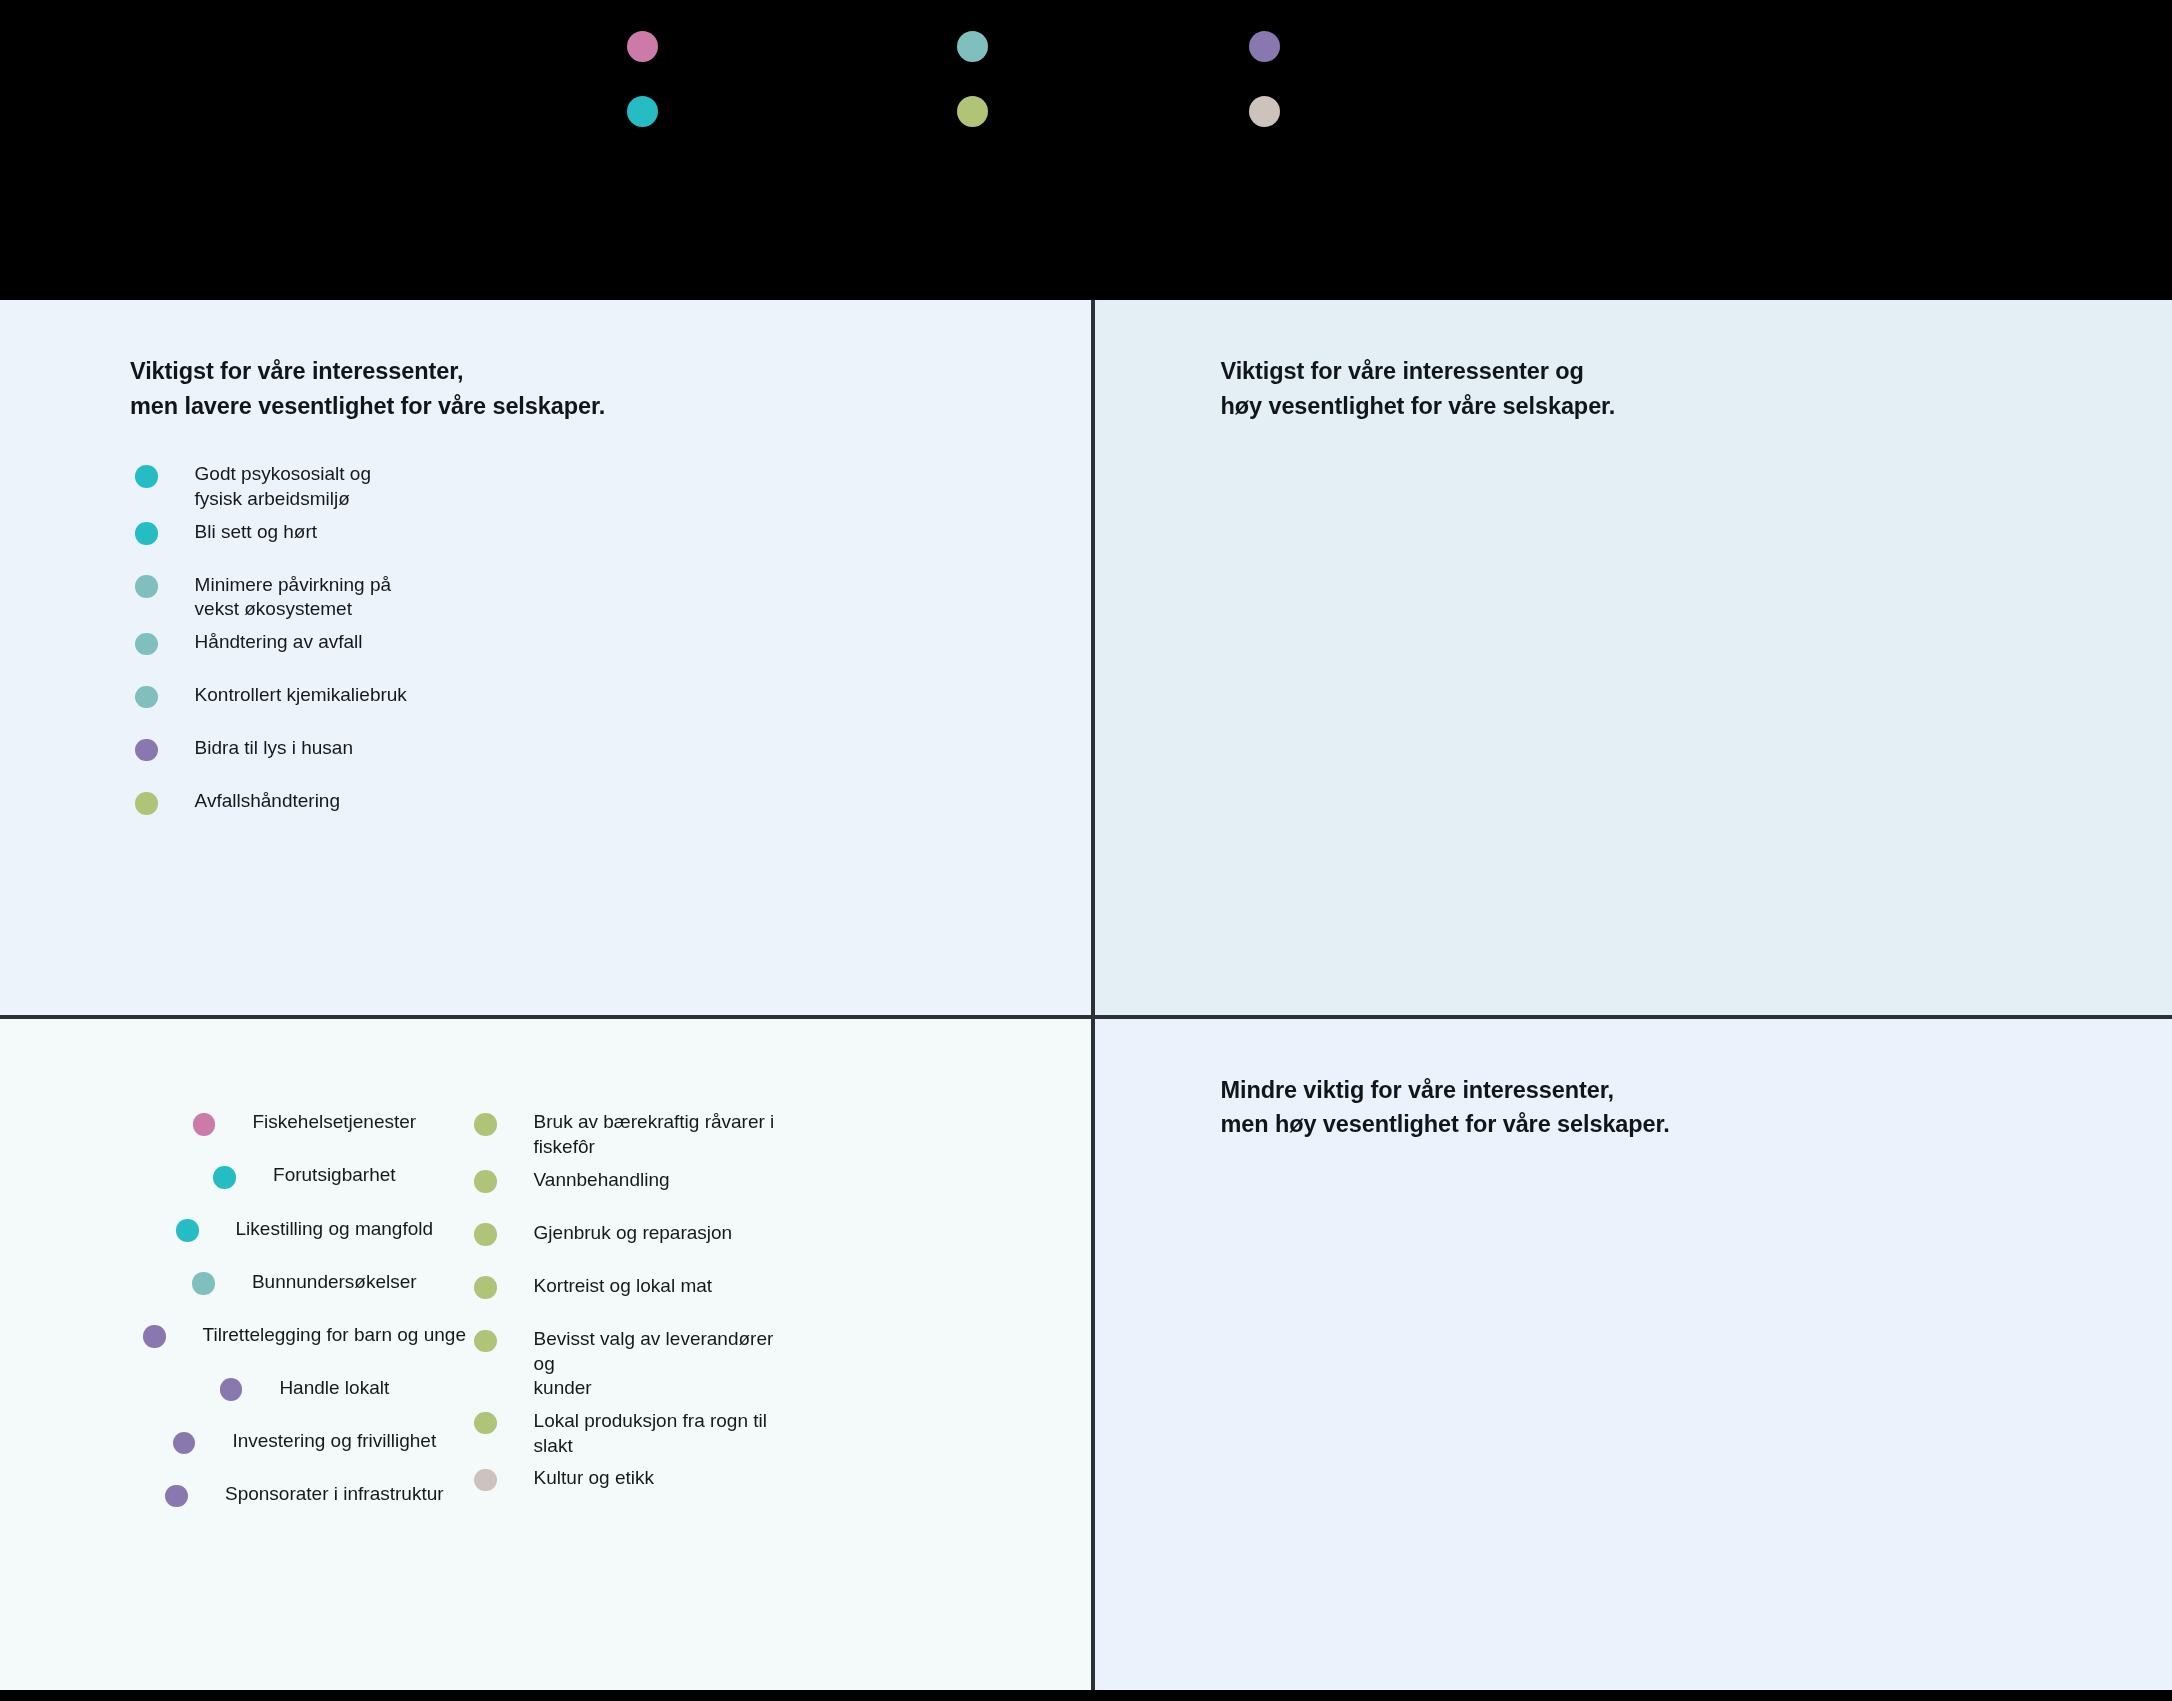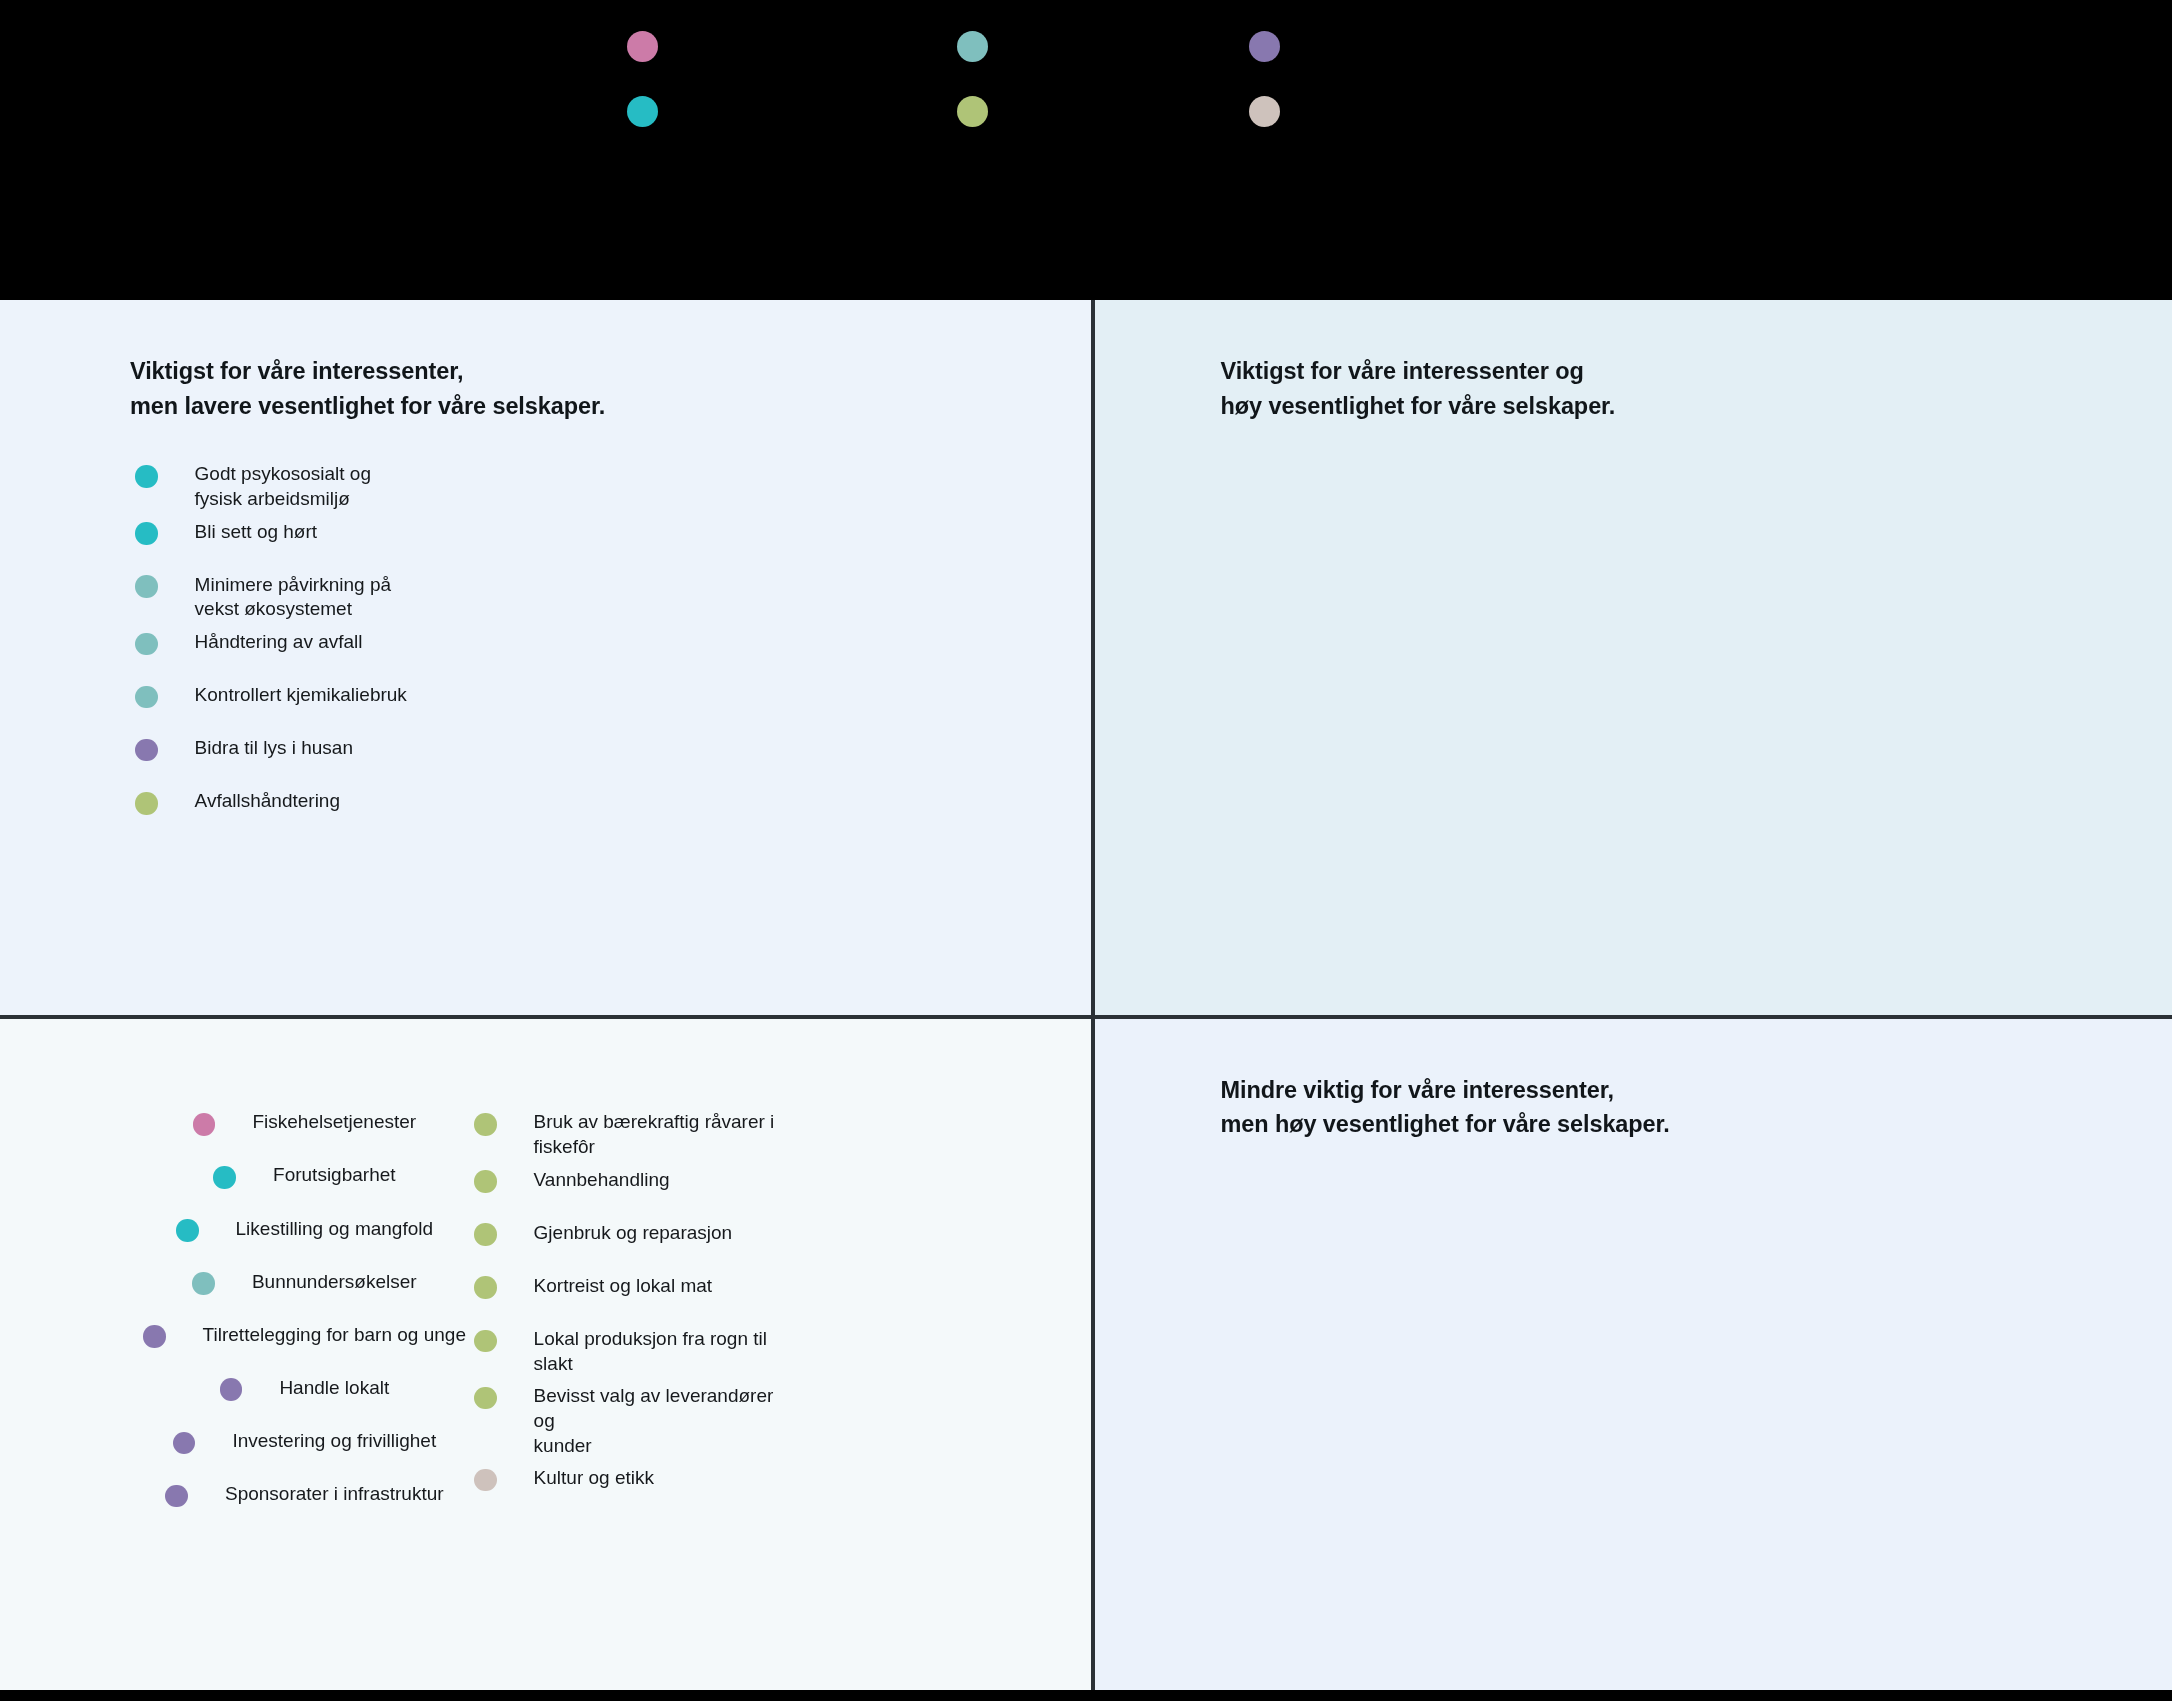--- a/index.html
+++ b/index.html
@@ -244,27 +244,27 @@
             <div class="item loose">
               <span class="dot" style="background: rgb(175, 196, 119);"></span>
               <span class="label">Gjenbruk og reparasjon</span>
             </div>
             <div class="item loose">
               <span class="dot" style="background: rgb(175, 196, 119);"></span>
               <span class="label">Kortreist og lokal mat</span>
             </div>
             <div class="item tight">
               <span class="dot" style="background: rgb(175, 196, 119);"></span>
+              <span class="label">Bevisst valg av leverandører og
+kunder</span>
+            </div>
+            <div class="item tight">
+              <span class="dot" style="background: rgb(175, 196, 119);"></span>
               <span class="label">Lokal produksjon fra rogn til
 slakt</span>
-            </div>
-            <div class="item tight">
-              <span class="dot" style="background: rgb(175, 196, 119);"></span>
-              <span class="label">Bevisst valg av leverandører og
-kunder</span>
             </div>
             <div class="item loose">
               <span class="dot" style="background: rgb(206, 194, 188);"></span>
               <span class="label">Kultur og etikk</span>
             </div>
           </div>
         </div>
     </section>
 
     <section class="quad quad-br">

